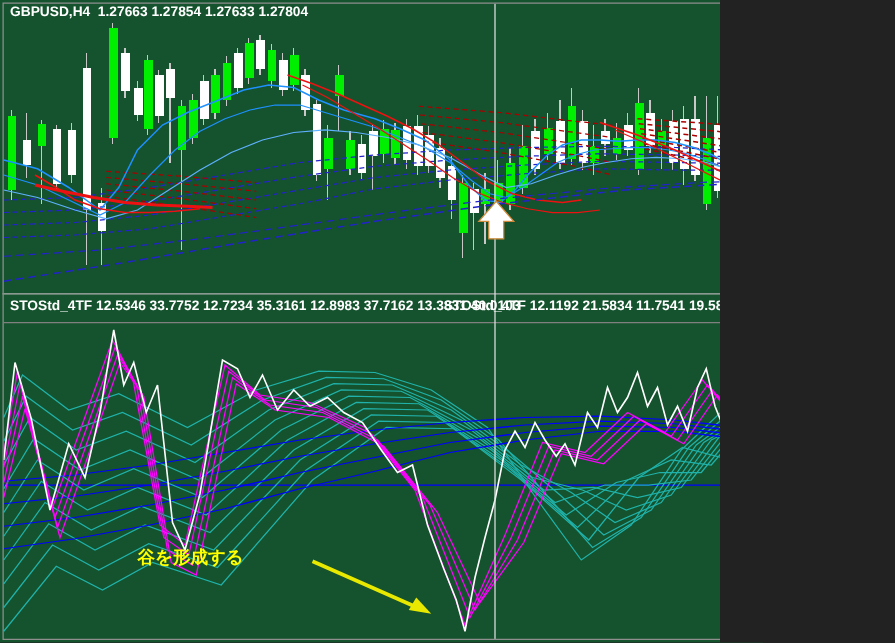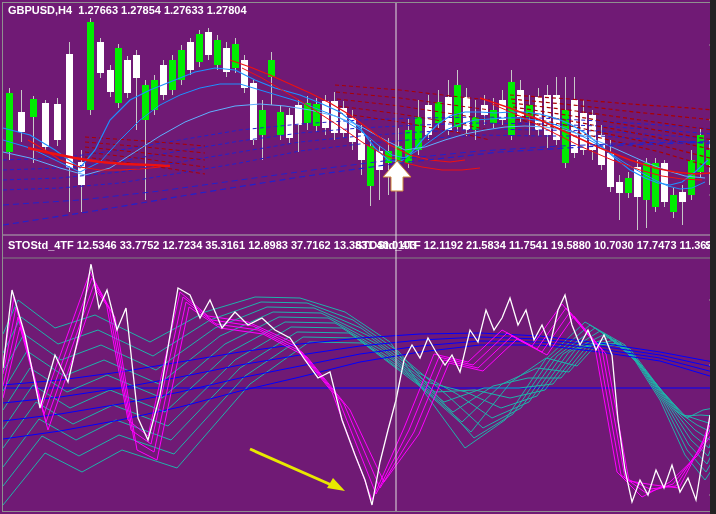--- a/index.html
+++ b/index.html
@@ -1,16 +1,16 @@
 <!DOCTYPE html>
 <html><head>
 <meta charset="utf-8">
 <style>
   html,body{margin:0;padding:0;background:#222;}
-  #win{position:relative;width:710px;height:514px;background:#701a75;overflow:hidden;
+  #win{position:relative;width:576px;height:514px;background:#14532d;overflow:hidden;
        font-family:"Liberation Sans", sans-serif;}
   #cv{position:absolute;left:0;top:0;}
   .t{position:absolute;white-space:pre;pointer-events:none;}
   .title{left:8px;top:4px;color:#fff;font-size:11px;font-weight:bold;}
   .ind{top:239px;color:#fff;font-size:11px;font-weight:bold;}
   .ind-left{left:8px;}
   .ind-right{left:355px;}
   .ind-cut{left:705px;}
   .note{color:#ffff00;font-size:14px;font-weight:bold;}
   .note1{left:110px;top:412px;}
@@ -243,13 +243,14 @@
       <line x1="709" y1="300" x2="714" y2="300" stroke="#9a9a9a" stroke-width="1"></line>
       <line x1="709" y1="365" x2="714" y2="365" stroke="#9a9a9a" stroke-width="1"></line>
       <line x1="709" y1="430" x2="714" y2="430" stroke="#9a9a9a" stroke-width="1"></line>
       <line x1="709" y1="495" x2="714" y2="495" stroke="#9a9a9a" stroke-width="1"></line>
       <rect x="2.5" y="2.5" width="711" height="509" fill="none" stroke="#8f8f8f" stroke-width="1"></rect>
     </svg>
   <div class="t title">GBPUSD,H4  1.27663 1.27854 1.27633 1.27804</div>
   <div class="t ind ind-left">STOStd_4TF 12.5346 33.7752 12.7234 35.3161 12.8983 37.7162 13.3831 40.0103</div>
   <div class="t ind ind-right">STOStd_4TF 12.1192 21.5834 11.7541 19.5880 10.7030 17.7473 11.3625 16.3485</div>
   <div class="t ind ind-cut">S</div>
+  <div class="t note note2">谷を形成する</div>
 </div>
 
 </body></html>

